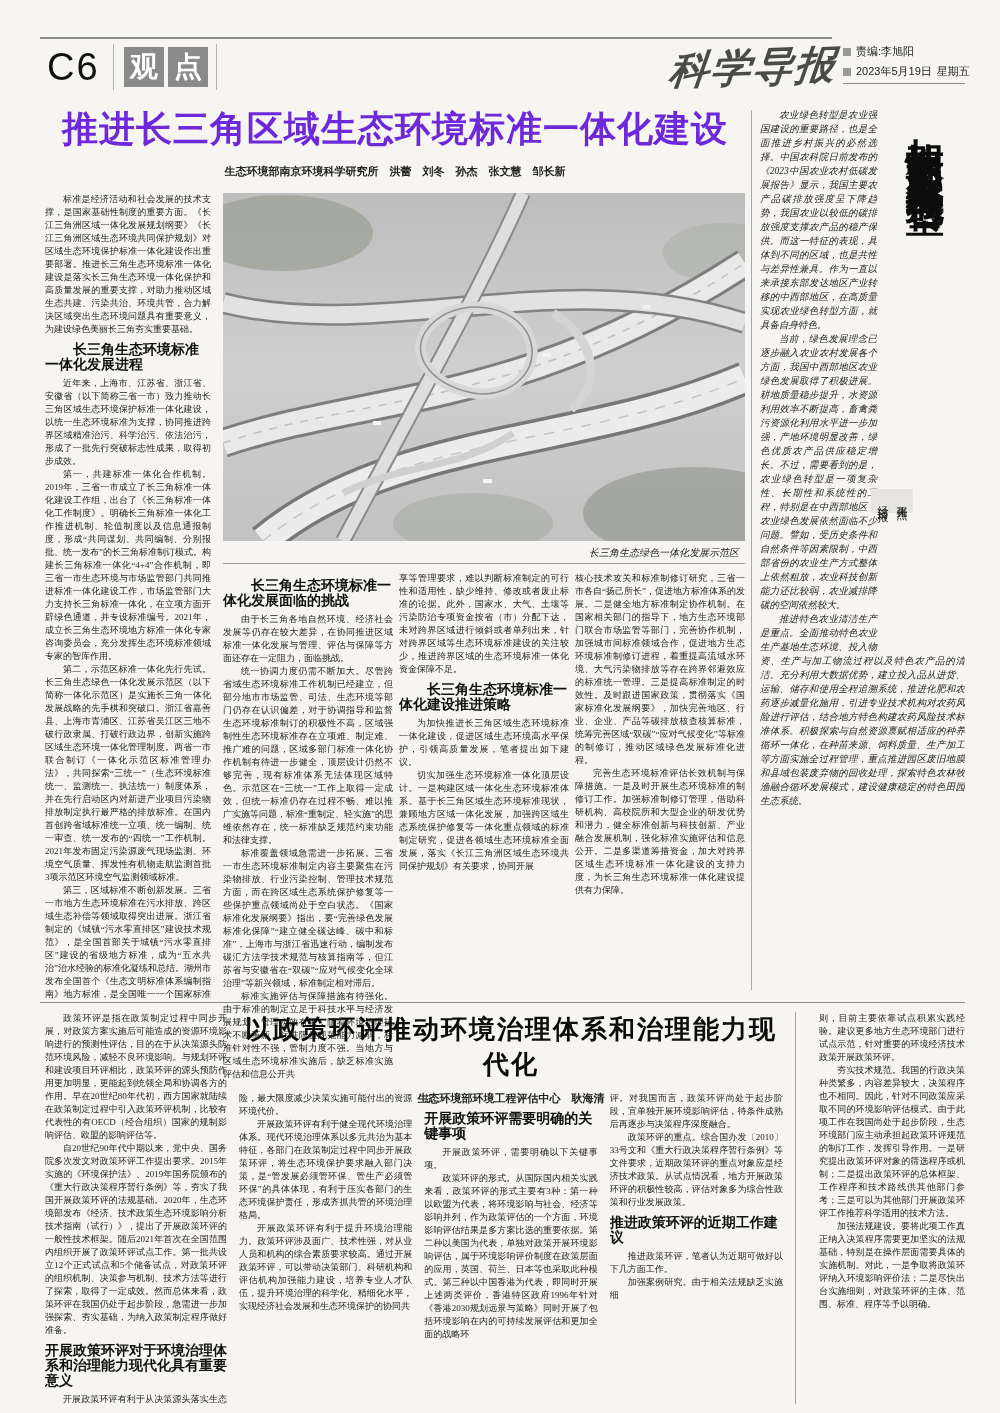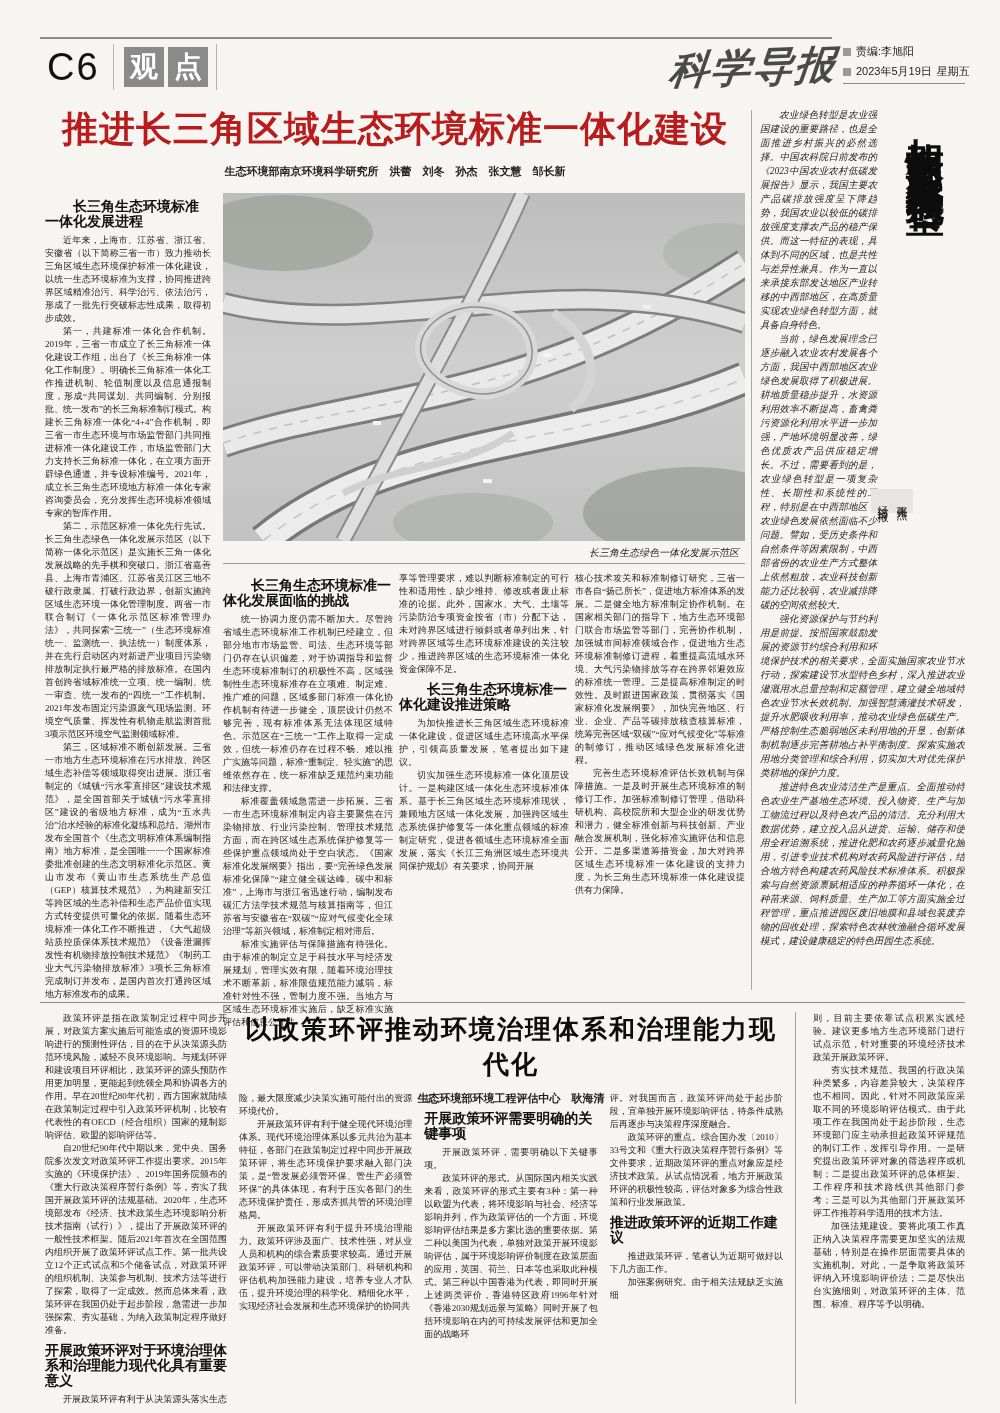--- a/index.html
+++ b/index.html
@@ -24,21 +24,21 @@
   .para { font-size:9px; line-height:13px; text-align:justify; text-indent:2em; color:#222;
           font-family:"Liberation Serif","DejaVu Serif",serif; }
   .para.cont { text-indent:0; }
   .subhead { font-size:14px; font-weight:bold; line-height:15px; margin:6px 0 5px; text-indent:2em;
              font-family:"DejaVu Sans","Liberation Sans",sans-serif; color:#111; }
   .subhead.flush { text-indent:0; }
   .colbox { overflow:hidden; }
 
   
   .main-article { position:absolute; top:105px; left:45px; width:700px; height:897px; }
-  .main-title { text-align:center; font-size:36px; font-weight:900; letter-spacing:1px; color:#b91c1c;
+  .main-title { text-align:center; font-size:36px; font-weight:900; letter-spacing:1px; color:#6d28d9;
                 font-family:"DejaVu Sans","Liberation Sans",sans-serif; }
   .main-byline { text-align:center; font-size:11px; margin-top:10px; color:#222; font-weight:bold; }
   .main-body { display:flex; gap:12px; margin-top:14px; height:808px; }
   .mcol1 { width:166px; flex:0 0 auto; }
   .main-right { flex:1; display:flex; flex-direction:column; }
   .photo-wrap { height:348px; background:#c7c7c7; }
   .photo-wrap svg { display:block; width:100%; height:100%; }
   .photo-caption { text-align:right; font-size:10px; font-style:italic; padding:5px 6px 3px 0; color:#222;
                    font-family:"DejaVu Serif","Liberation Serif",serif; border-bottom:1px solid #9a9a9a; }
   .main-cols { flex:1; display:flex; gap:6px; margin-top:8px; }
@@ -62,21 +62,21 @@
   .bottom-article { position:absolute; top:1012px; left:45px; width:920px; height:392px; display:flex; gap:12px; }
   .bcol1 { width:182px; flex:0 0 auto; }
   .b-middle { flex:1; display:flex; flex-direction:column; }
   .b-headblock { height:74px; text-align:center; }
   .b-title { font-size:26px; font-weight:bold; letter-spacing:2px; color:#0c0c0c;
              font-family:Liberation Mono, monospace; }
   .b-byline { font-size:11px; margin-top:9px; color:#222; font-weight:bold;
               font-family:"DejaVu Serif","Liberation Serif",serif; }
   .b-cols { flex:1; display:flex; gap:12px; margin-top:6px; }
   .b-cols .col { flex:1; }
-  .bcol5 { width:170px; flex:0 0 auto; border-left:1px solid #a5a3a0; padding-left:17px; }
+  .bcol5 { width:170px; flex:0 0 auto; border-left:1px solid #a5a3a0; padding-left:23px; }
 </style>
 </head>
 <body>
 
 <div class="page">
 
   <div class="toprule"></div>
   <div class="page-label">C6</div>
   <div class="vsep" style="left:113px;"></div>
   <div class="section-boxes">
@@ -96,20 +96,21 @@
         <span>星期五</span>
       </div>
   </div>
   <div class="daterule"></div>
 
   <div class="main-article">
     <div class="main-title">推进长三角区域生态环境标准一体化建设</div>
     <div class="main-byline">生态环境部南京环境科学研究所　洪蕾　刘冬　孙杰　张文慧　邹长新</div>
     <div class="main-body">
       <div class="mcol1 colbox">
+          <p class="para">标准是经济活动和社会发展的技术支撑，是国家基础性制度的重要方面。《长江三角洲区域一体化发展规划纲要》《长江三角洲区域生态环境共同保护规划》对区域生态环境保护标准一体化建设作出重要部署。推进长三角生态环境标准一体化建设是落实长三角生态环境一体化保护和高质量发展的重要支撑，对助力推动区域生态共建、污染共治、环境共管，合力解决区域突出生态环境问题具有重要意义，为建设绿色美丽长三角夯实重要基础。</p>
           <h3 class="subhead">长三角生态环境标准一体化发展进程</h3>
           <p class="para">近年来，上海市、江苏省、浙江省、安徽省（以下简称三省一市）致力推动长三角区域生态环境保护标准一体化建设，以统一生态环境标准为支撑，协同推进跨界区域精准治污、科学治污、依法治污，形成了一批先行突破标志性成果，取得初步成效。</p>
           <p class="para">第一，共建标准一体化合作机制。2019年，三省一市成立了长三角标准一体化建设工作组，出台了《长三角标准一体化工作制度》。明确长三角标准一体化工作推进机制、轮值制度以及信息通报制度，形成“共同谋划、共同编制、分别报批、统一发布”的长三角标准制订模式。构建长三角标准一体化“4+4”合作机制，即三省一市生态环境与市场监管部门共同推进标准一体化建设工作，市场监管部门大力支持长三角标准一体化，在立项方面开辟绿色通道，并专设标准编号。2021年，成立长三角生态环境地方标准一体化专家咨询委员会，充分发挥生态环境标准领域专家的智库作用。</p>
           <p class="para">第二，示范区标准一体化先行先试。长三角生态绿色一体化发展示范区（以下简称一体化示范区）是实施长三角一体化发展战略的先手棋和突破口。浙江省嘉善县、上海市青浦区、江苏省吴江区三地不破行政隶属、打破行政边界，创新实施跨区域生态环境一体化管理制度。两省一市联合制订《一体化示范区标准管理办法》，共同探索“三统一”（生态环境标准统一、监测统一、执法统一）制度体系，并在先行启动区内对新进产业项目污染物排放制定执行最严格的排放标准。在国内首创跨省域标准统一立项、统一编制、统一审查、统一发布的“四统一”工作机制。2021年发布固定污染源废气现场监测、环境空气质量、挥发性有机物走航监测首批3项示范区环境空气监测领域标准。</p>
           <p class="para">第三，区域标准不断创新发展。三省一市地方生态环境标准在污水排放、跨区域生态补偿等领域取得突出进展。浙江省制定的《城镇“污水零直排区”建设技术规范》，是全国首部关于城镇“污水零直排区”建设的省级地方标准，成为“五水共治”治水经验的标准化凝练和总结。湖州市发布全国首个《生态文明标准体系编制指南》地方标准，是全国唯一一个国家标准委批准创建的生态文明标准化示范区。黄山市发布《黄山市生态系统生产总值（GEP）核算技术规范》，为构建新安江等跨区域的生态补偿和生态产品价值实现方式转变提供可量化的依据。随着生态环境标准一体化工作不断推进，《大气超级站质控质保体系技术规范》《设备泄漏挥发性有机物排放控制技术规范》《制药工业大气污染物排放标准》3项长三角标准完成制订并发布，是国内首次打通跨区域地方标准发布的成果。</p>
         </div>
       <div class="main-right">
         <div class="photo-wrap">
           <svg viewBox="0 0 522 348" preserveAspectRatio="none">
             <defs>
@@ -141,20 +142,21 @@
             <rect x="150" y="228" width="8" height="4" fill="#f4f4f4"></rect>
             <rect x="320" y="160" width="8" height="4" fill="#f4f4f4"></rect>
             <rect x="420" y="112" width="8" height="4" fill="#f0f0f0"></rect>
             <rect x="260" y="286" width="9" height="4" fill="#f4f4f4"></rect>
           </svg>
         </div>
         <div class="photo-caption">长三角生态绿色一体化发展示范区</div>
         <div class="main-cols">
           <div class="col colbox">
               <h3 class="subhead">长三角生态环境标准一体化发展面临的挑战</h3>
+              <p class="para">由于长三角各地自然环境、经济社会发展等仍存在较大差异，在协同推进区域标准一体化发展与管理、评估与保障等方面还存在一定阻力，面临挑战。</p>
               <p class="para">统一协调力度仍需不断加大。尽管跨省域生态环境标准工作机制已经建立，但部分地市市场监管、司法、生态环境等部门仍存在认识偏差，对于协调指导和监督生态环境标准制订的积极性不高，区域强制性生态环境标准存在立项难、制定难、推广难的问题，区域多部门标准一体化协作机制有待进一步健全，顶层设计仍然不够完善，现有标准体系无法体现区域特色。示范区在“三统一”工作上取得一定成效，但统一标准仍存在过程不畅、难以推广实施等问题，标准“重制定、轻实施”的思维依然存在，统一标准缺乏规范约束功能和法律支撑。</p>
               <p class="para">标准覆盖领域急需进一步拓展。三省一市生态环境标准制定内容主要聚焦在污染物排放、行业污染控制、管理技术规范方面，而在跨区域生态系统保护修复等一些保护重点领域尚处于空白状态。《国家标准化发展纲要》指出，要“完善绿色发展标准化保障”“建立健全碳达峰、碳中和标准”，上海市与浙江省迅速行动，编制发布碳汇方法学技术规范与核算指南等，但江苏省与安徽省在“双碳”“应对气候变化全球治理”等新兴领域，标准制定相对滞后。</p>
               <p class="para">标准实施评估与保障措施有待强化。由于标准的制定立足于科技水平与经济发展规划，管理实效有限，随着环境治理技术不断革新，标准限值规范能力减弱，标准针对性不强，管制力度不强。当地方与区域生态环境标准实施后，缺乏标准实施评估和信息公开共</p>
             </div>
           <div class="col colbox">
               <p class="para cont">享等管理要求，难以判断标准制定的可行性和适用性，缺少维持、修改或者废止标准的论据。此外，国家水、大气、土壤等污染防治专项资金按省（市）分配下达，未对跨界区域进行倾斜或者单列出来，针对跨界区域等生态环境标准建设的关注较少，推进跨界区域的生态环境标准一体化资金保障不足。</p>
               <h3 class="subhead">长三角生态环境标准一体化建设推进策略</h3>
               <p class="para">为加快推进长三角区域生态环境标准一体化建设，促进区域生态环境高水平保护，引领高质量发展，笔者提出如下建议。</p>
               <p class="para">切实加强生态环境标准一体化顶层设计。一是构建区域一体化生态环境标准体系。基于长三角区域生态环境标准现状，兼顾地方区域一体化发展，加强跨区域生态系统保护修复等一体化重点领域的标准制定研究，促进各领域生态环境标准全面发展，落实《长江三角洲区域生态环境共同保护规划》有关要求，协同开展</p>
             </div>
@@ -172,21 +174,20 @@
     <div class="sb-titleblock">
       <div class="sb-title">加快中西部农业集群绿色转型</div>
       <div class="sb-credit">
         <span>经济日报</span>
         <span>张再杰</span>
       </div>
     </div>
     <div>
         <p class="para">农业绿色转型是农业强国建设的重要路径，也是全面推进乡村振兴的必然选择。中国农科院日前发布的《2023中国农业农村低碳发展报告》显示，我国主要农产品碳排放强度呈下降趋势，我国农业以较低的碳排放强度支撑农产品的稳产保供。而这一特征的表现，具体到不同的区域，也是共性与差异性兼具。作为一直以来承接东部发达地区产业转移的中西部地区，在高质量实现农业绿色转型方面，就具备自身特色。</p>
         <p class="para">当前，绿色发展理念已逐步融入农业农村发展各个方面，我国中西部地区农业绿色发展取得了积极进展。耕地质量稳步提升，水资源利用效率不断提高，畜禽粪污资源化利用水平进一步加强，产地环境明显改善，绿色优质农产品供应稳定增长。不过，需要看到的是，农业绿色转型是一项复杂性、长期性和系统性的工程，特别是在中西部地区，农业绿色发展依然面临不少问题。譬如，受历史条件和自然条件等因素限制，中西部省份的农业生产方式整体上依然粗放，农业科技创新能力还比较弱，农业减排降碳的空间依然较大。</p>
-        <p class="para">强化资源保护与节约利用是前提。按照国家鼓励发展的资源节约综合利用和环境保护技术的相关要求，全面实施国家农业节水行动，探索建设节水型特色乡村，深入推进农业灌溉用水总量控制和定额管理，建立健全地域特色农业节水长效机制。加强智慧滴灌技术研发，提升水肥吸收利用率，推动农业绿色低碳生产。严格控制生态脆弱地区未利用地的开垦，创新体制机制逐步完善耕地占补平衡制度。探索实施农用地分类管理和综合利用，切实加大对优先保护类耕地的保护力度。</p>
         <p class="para">推进特色农业清洁生产是重点。全面推动特色农业生产基地生态环境、投入物资、生产与加工物流过程以及特色农产品的清洁。充分利用大数据优势，建立投入品从进货、运输、储存和使用全程追溯系统，推进化肥和农药逐步减量化施用，引进专业技术机构对农药风险进行评估，结合地方特色构建农药风险技术标准体系。积极探索与自然资源禀赋相适应的种养循环一体化，在种苗来源、饲料质量、生产加工等方面实施全过程管理，重点推进园区废旧地膜和县域包装废弃物的回收处理，探索特色农林牧渔融合循环发展模式，建设健康稳定的特色田园生态系统。</p>
       </div>
   </div>
 
   <div class="midrule"></div>
 
   <div class="bottom-article">
     <div class="bcol1 colbox">
         <p class="para">政策环评是指在政策制定过程中同步开展，对政策方案实施后可能造成的资源环境影响进行的预测性评估，目的在于从决策源头防范环境风险，减轻不良环境影响。与规划环评和建设项目环评相比，政策环评的源头预防作用更加明显，更能起到统领全局和协调各方的作用。早在20世纪80年代初，西方国家就陆续在政策制定过程中引入政策环评机制，比较有代表性的有OECD（经合组织）国家的规制影响评估、欧盟的影响评估等。</p>
         <p class="para">自20世纪90年代中期以来，党中央、国务院多次发文对政策环评工作提出要求。2015年实施的《环境保护法》、2019年国务院颁布的《重大行政决策程序暂行条例》等，夯实了我国开展政策环评的法规基础。2020年，生态环境部发布《经济、技术政策生态环境影响分析技术指南（试行）》，提出了开展政策环评的一般性技术框架。随后2021年首次在全国范围内组织开展了政策环评试点工作。第一批共设立12个正式试点和5个储备试点，对政策环评的组织机制、决策参与机制、技术方法等进行了探索，取得了一定成效。然而总体来看，政策环评在我国仍处于起步阶段，急需进一步加强探索、夯实基础，为纳入政策制定程序做好准备。</p>

